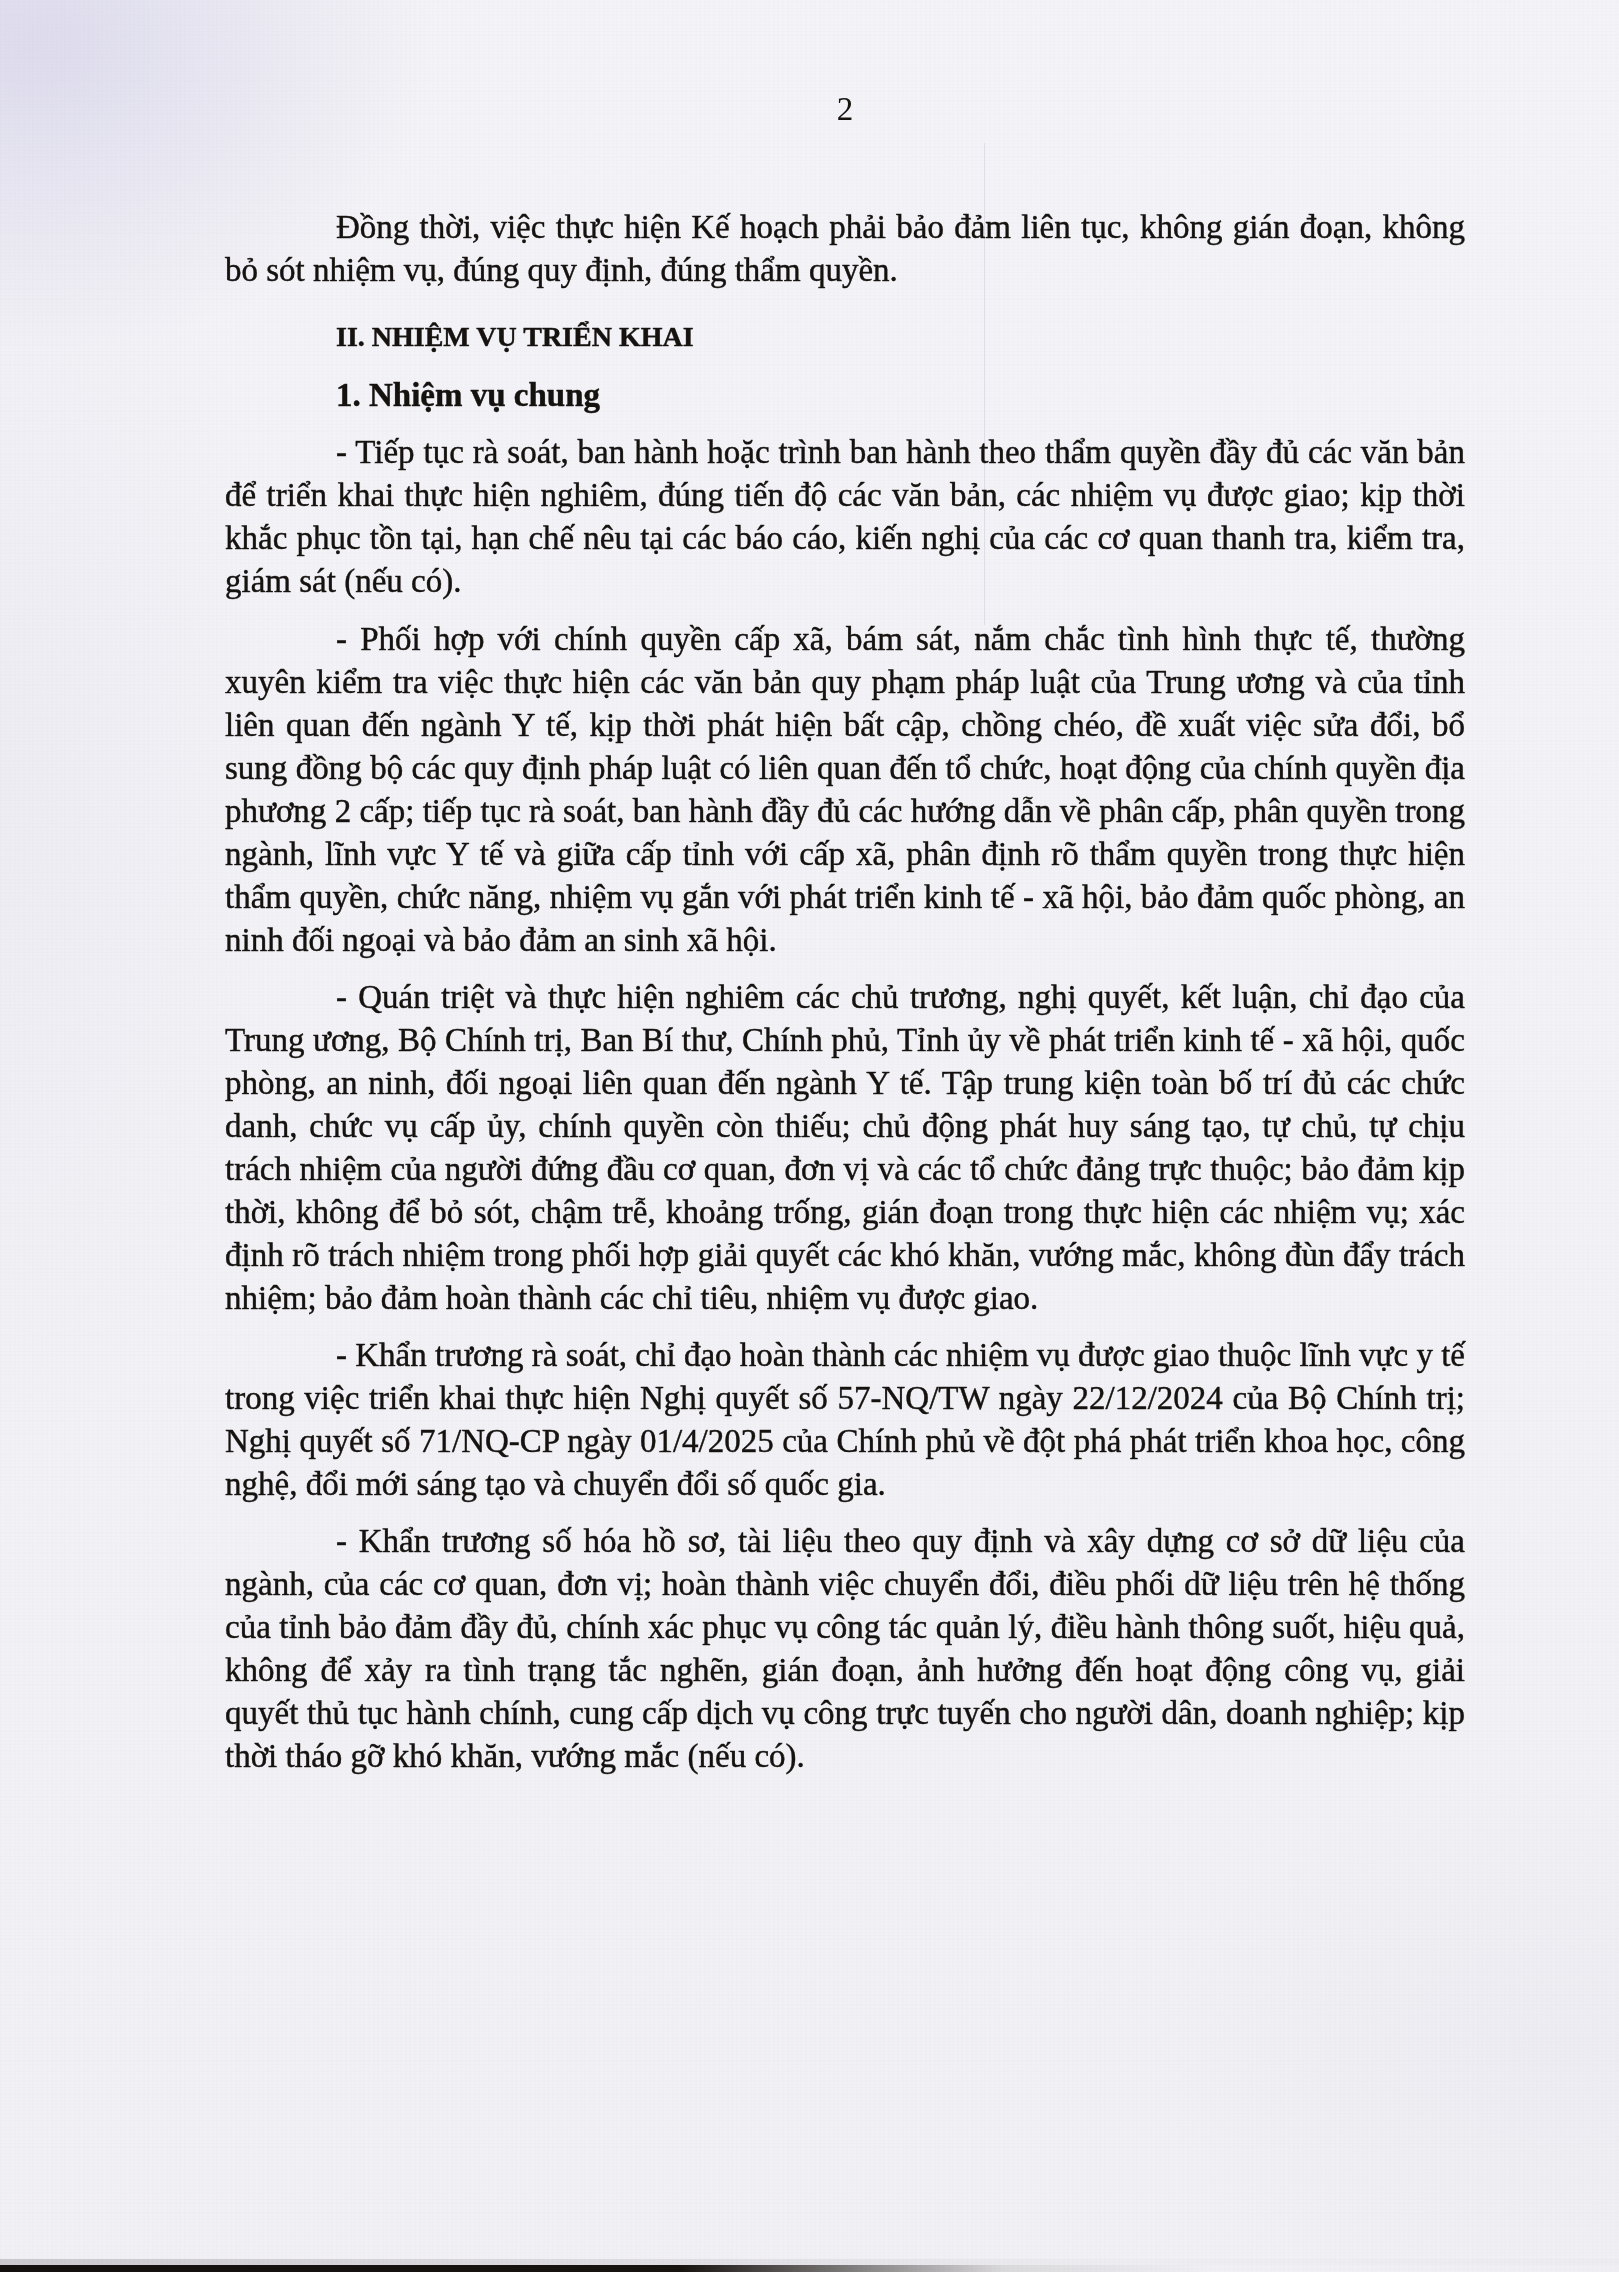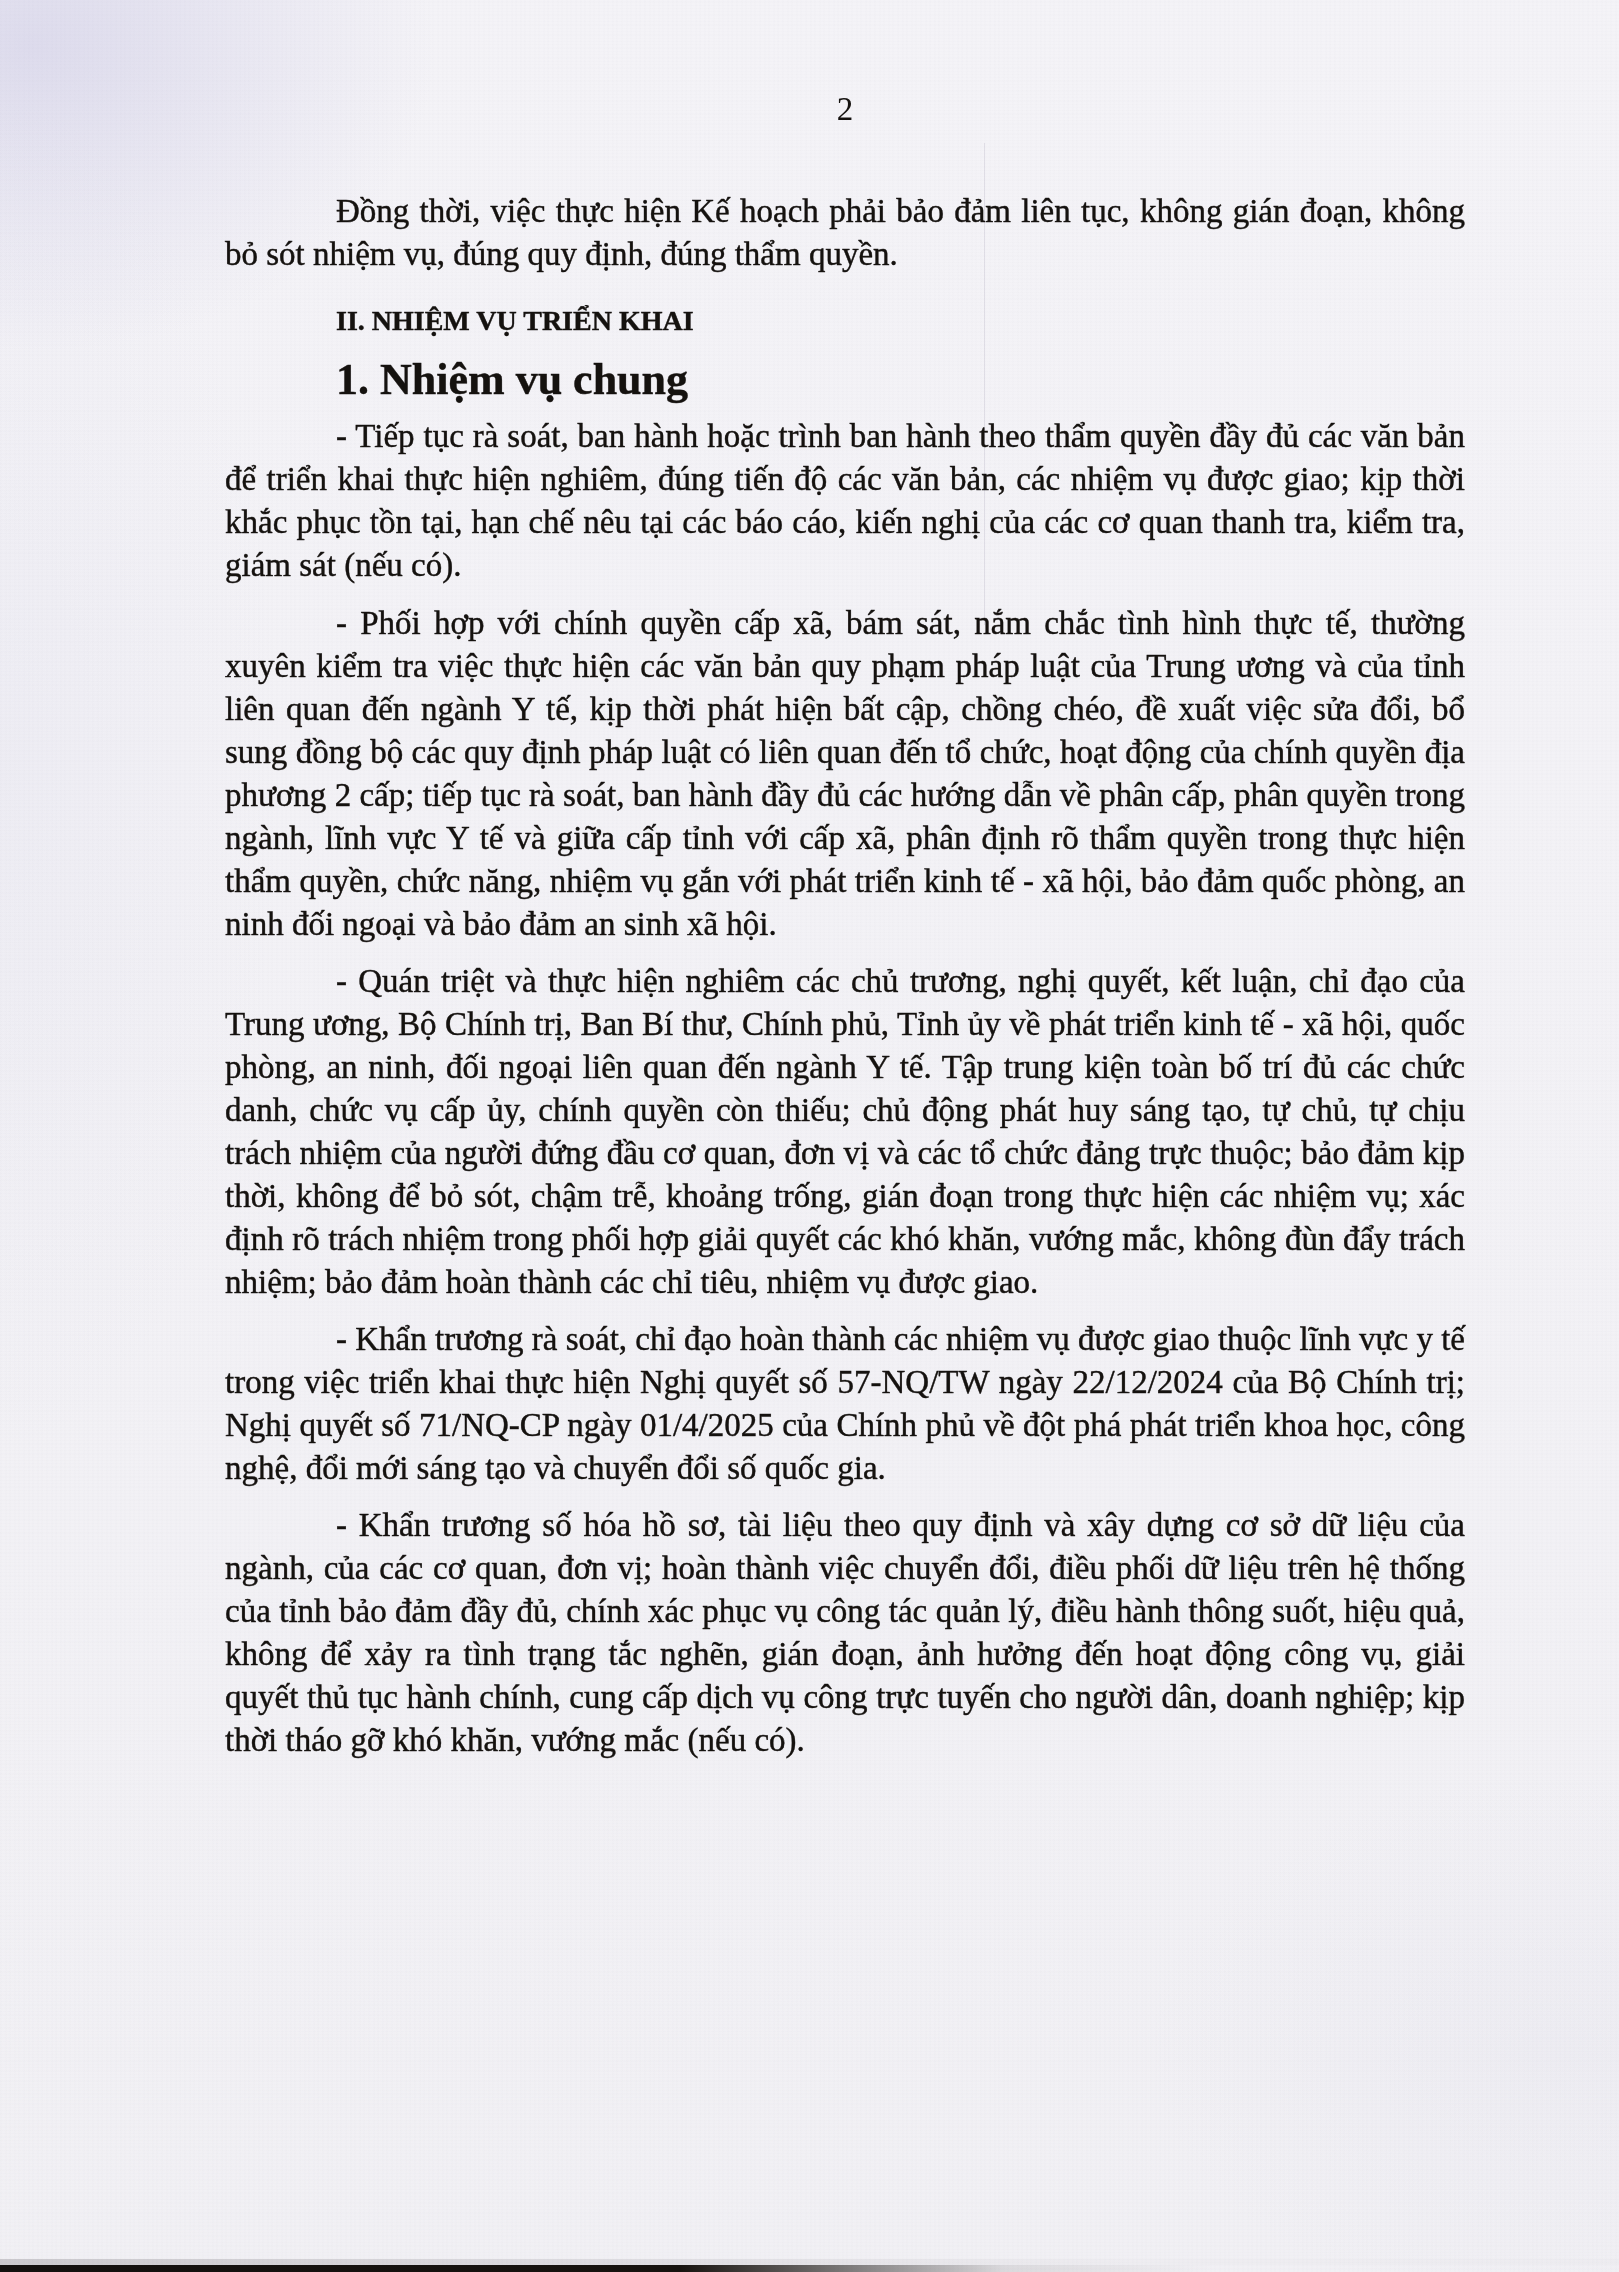--- a/index.html
+++ b/index.html
@@ -42,34 +42,34 @@
     text-align: justify;
     text-justify: inter-word;
     -webkit-text-stroke: 0.4px rgba(21,18,15,0.85);
     text-shadow: 0 0 0.7px rgba(21,18,15,0.30);
   }
   .content p {
     margin: 14.3px 0 0 0;
     text-indent: 111px;
   }
   .content p.intro {
-    margin-top: 0;
+    margin-top: 16px;
   }
   .heading {
     margin-top: 23.4px;
     text-indent: 111px;
     font-weight: bold;
     font-size: 28px;
     line-height: 43px;
   }
   .subheading {
     margin-top: 15.6px;
     text-indent: 111px;
     font-weight: bold;
-    font-size: 44px;
+    font-size: 33px;
     line-height: 43px;
   }
   .scan-streak {
     position: absolute;
     left: 984px;
     top: 143px;
     width: 1.3px;
     height: 482px;
     background: rgba(125,120,148,0.16);
   }

